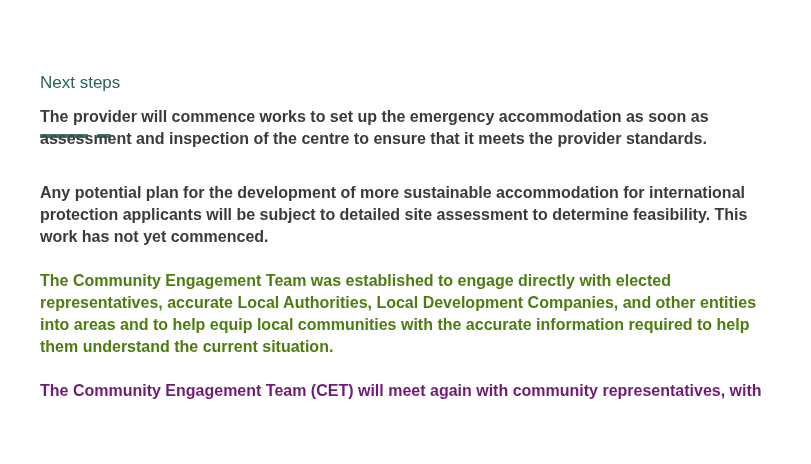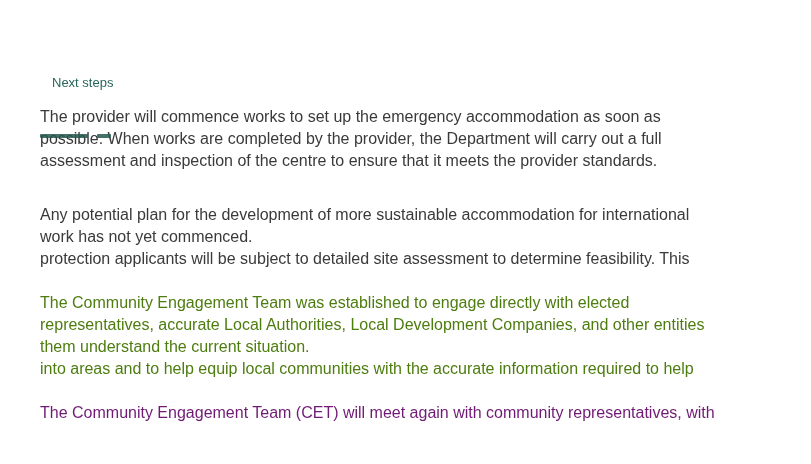--- a/index.html
+++ b/index.html
@@ -30,63 +30,62 @@
     gap: 9px;
   }
   .cutoff-fragment .frag {
     height: 4px;
     border-radius: 1px;
     opacity: 0.85;
   }
   .cutoff-fragment .frag-a { width: 48px; }
   .cutoff-fragment .frag-b { width: 14px; }
   .section-heading {
-    margin: 72px 0 12px 12px;
-    font-size: 13px;
+    margin: 72px 0 12px 0;
+    font-size: 17px;
     line-height: 22px;
     font-weight: 400;
   }
   .para {
     margin: 0 0 22px 0;
     font-size: 16px;
     line-height: 22px;
-    font-weight: 400;
+    font-weight: 700;
   }
   .para .line {
     white-space: nowrap;
   }
 </style>
 </head>
 <body>
 
 <div class="page" style="background: rgb(255, 255, 255);">
 
   <div class="cutoff-fragment">
     <div class="frag frag-a" style="background: rgb(36, 88, 79);"></div>
     <div class="frag frag-b" style="background: rgb(36, 88, 79);"></div>
   </div>
 
   <h1 class="section-heading" style="color: rgb(40, 101, 91);">Next steps</h1>
 
   <div class="para" style="color: rgb(58, 58, 58);">
     <div class="line">The provider will commence works to set up the emergency accommodation as soon as</div>
-    <div class="line">possible. When works are completed by the provider, the Department will carry out a full</div>
     <div class="line">assessment and inspection of the centre to ensure that it meets the provider standards.</div>
   </div>
 
   <div class="para" style="color: rgb(58, 58, 58); margin-top: 32px;">
     <div class="line">Any potential plan for the development of more sustainable accommodation for international</div>
+    <div class="line">protection applicants will be subject to detailed site assessment to determine feasibility. This</div>
     <div class="line">work has not yet commenced.</div>
-    <div class="line">protection applicants will be subject to detailed site assessment to determine feasibility. This</div>
   </div>
 
   <div class="para" style="color: #4d7c0f;">
     <div class="line">The Community Engagement Team was established to engage directly with elected</div>
     <div class="line">representatives, accurate Local Authorities, Local Development Companies, and other entities</div>
+    <div class="line">into areas and to help equip local communities with the accurate information required to help</div>
     <div class="line">them understand the current situation.</div>
-    <div class="line">into areas and to help equip local communities with the accurate information required to help</div>
   </div>
 
   <div class="para" style="color: #701a75;">
     <div class="line">The Community Engagement Team (CET) will meet again with community representatives, with</div>
   </div>
 
 </div>
 
 </body></html>

